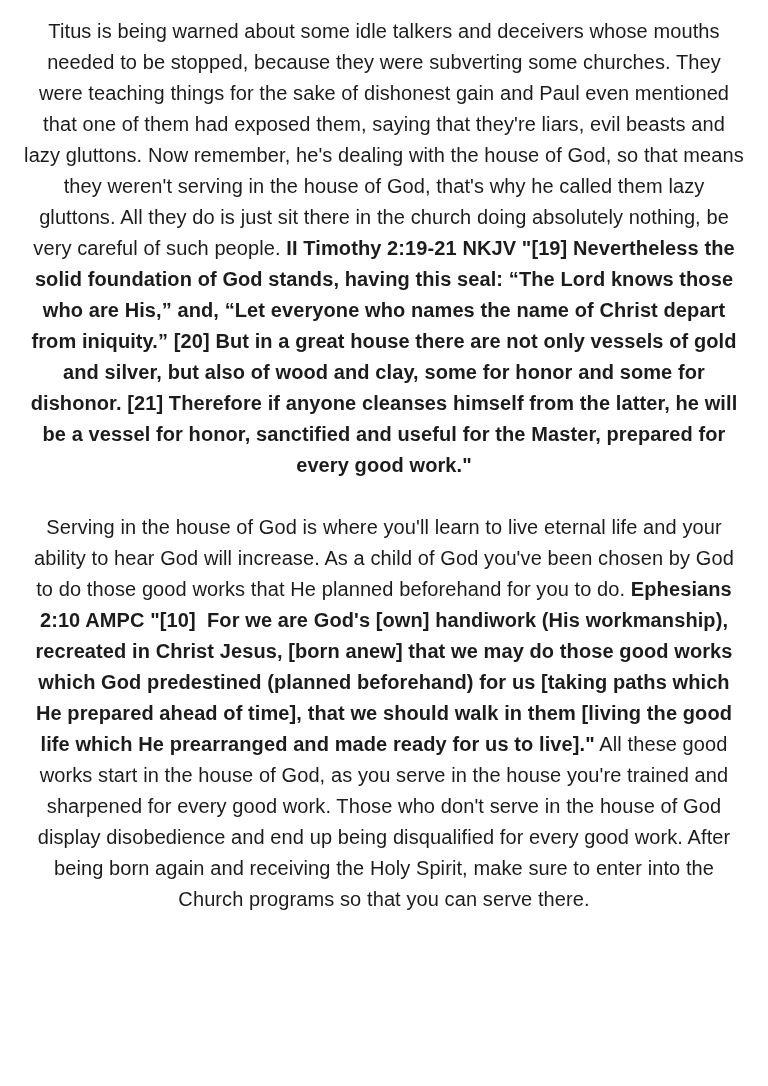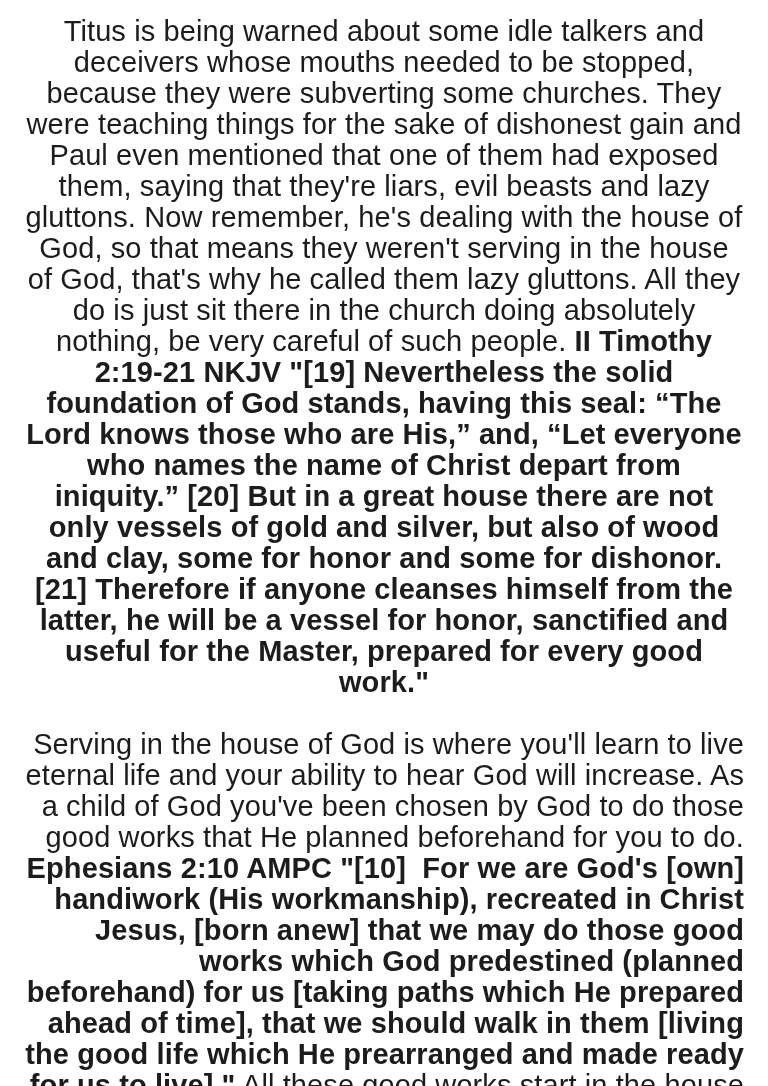--- a/index.html
+++ b/index.html
@@ -14,32 +14,31 @@
     background: #ffffff;
     box-sizing: border-box;
     padding: 16px 24px 20px 24px;
     font-family: "Liberation Sans", "DejaVu Sans", sans-serif;
     color: #1c1c1c;
   }
   .doc-body {
     width: 100%;
   }
   .para {
-    font-size: 29px;
+    font-size: 20px;
     line-height: 31px;
     text-align: center;
     white-space: pre-wrap;
     margin: 0 0 31px 0;
     color: #1c1c1c;
     font-weight: 400;
     letter-spacing: 0.1px;
   }
   .para:last-child {
     margin-bottom: 0;
-    text-align: right;
   }
   .run-bold {
     font-weight: 700;
   }
   .run-normal {
     font-weight: 400;
   }
 </style>
 </head>
 <body>

